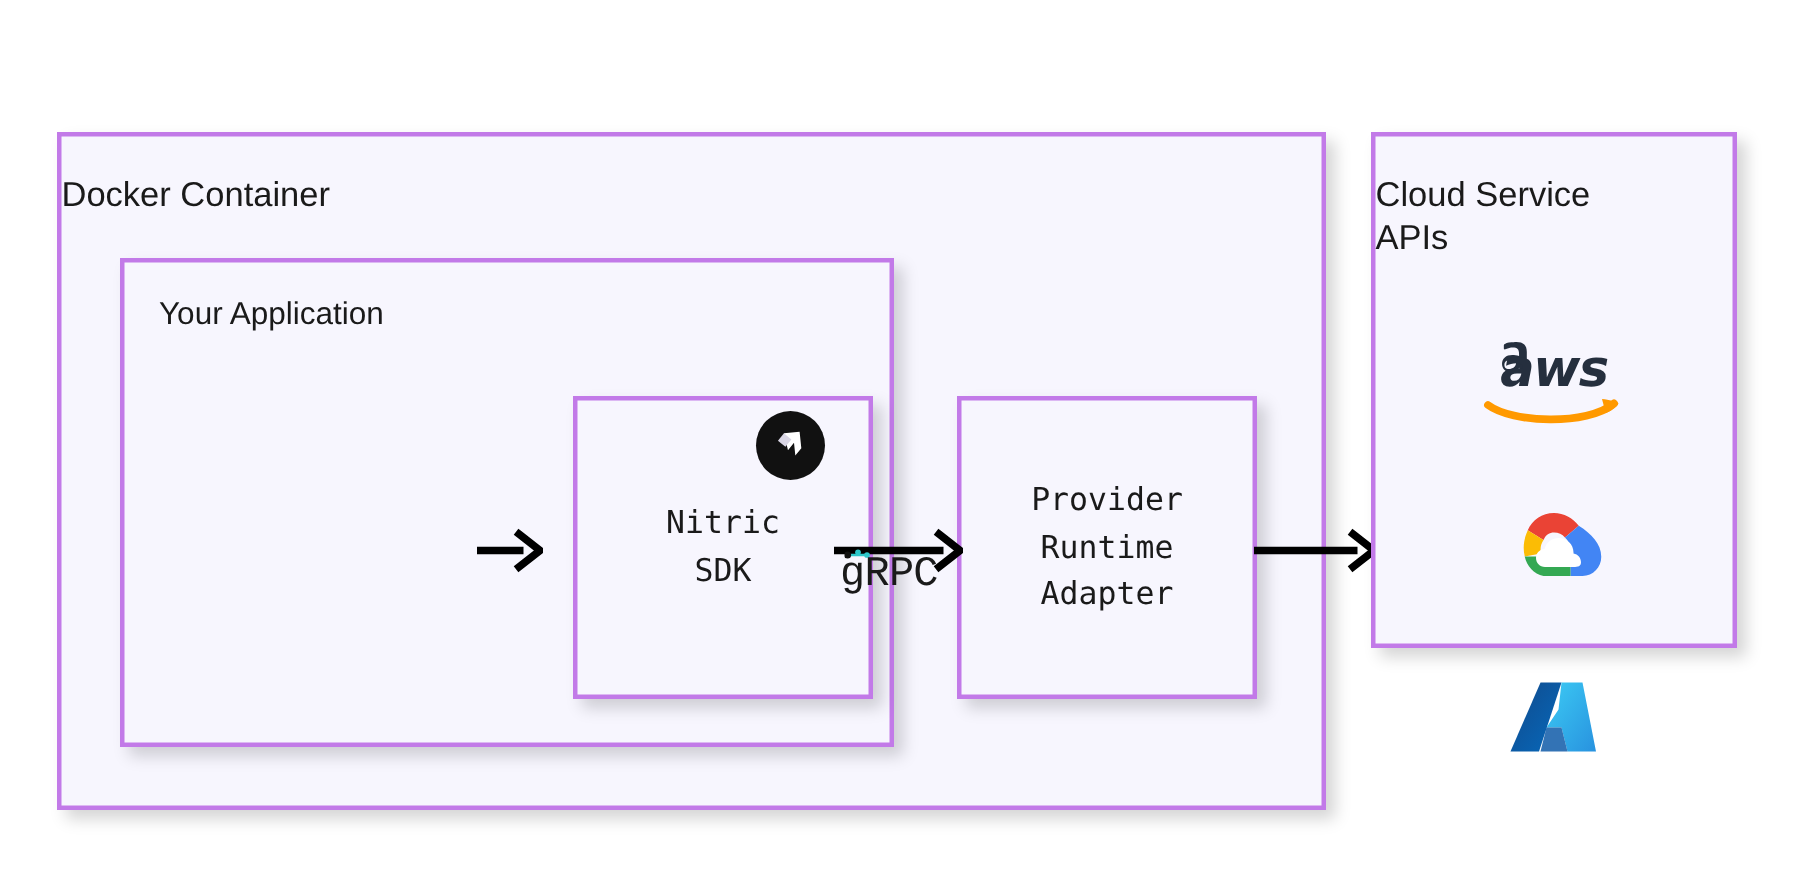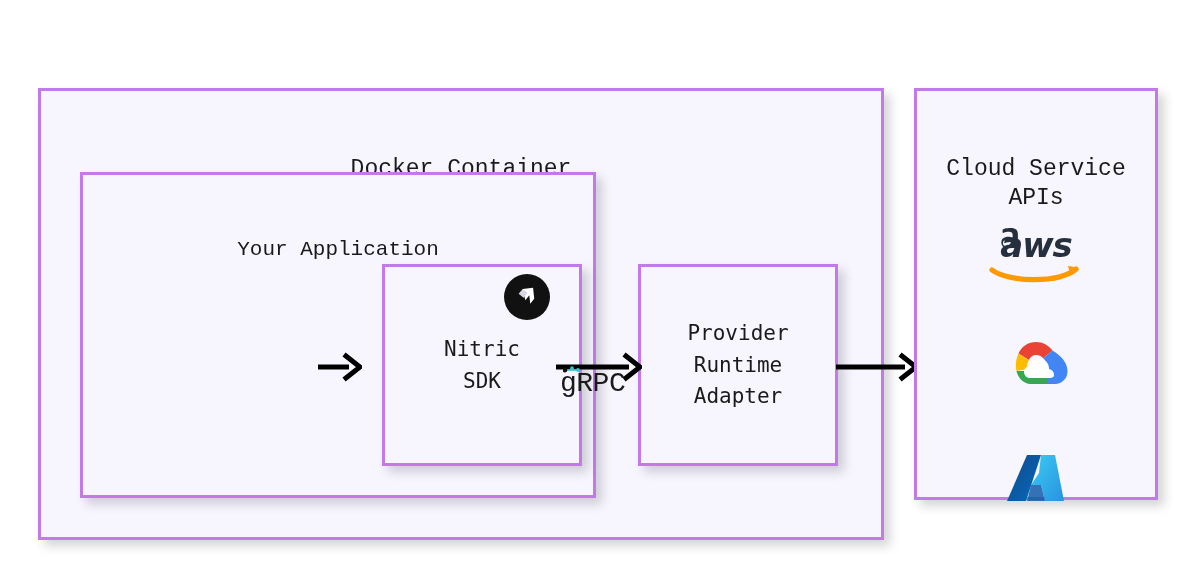--- a/index.html
+++ b/index.html
@@ -37,25 +37,24 @@
     position: absolute;
     background: #f7f6fe;
     border: 3px solid #c27ae8;
     box-sizing: border-box;
     box-shadow: 6px 6px 10px rgba(0,0,0,0.17);
   }
   .box-label {
     position: absolute;
     left: 0;
     width: 100%;
-    text-align: center;
+    text-align: left;
     color: #1a1a1a;
-    font-family: Liberation Mono, monospace;
+    font-family: Liberation Sans, sans-serif;
     line-height: 1.28;
-    margin-top: 40px;
   }
 
   
   #docker-container {
     left: 38px;
     top: 88px;
     width: 846px;
     height: 452px;
   }
   #docker-container-label {
@@ -66,20 +65,21 @@
   
   #your-application {
     left: 80px;
     top: 172px;
     width: 516px;
     height: 326px;
   }
   #your-application-label {
     top: 22px;
     font-size: 21px;
+    padding-left: 23px;
   }
 
   
   #application-code {
     left: 120px;
     top: 264px;
     width: 200px;
     height: 202px;
   }
   #nitric-sdk {
@@ -107,21 +107,21 @@
     line-height: 1.5;
     white-space: pre-line;
     font-family: "DejaVu Sans Mono", "Liberation Mono", monospace;
   }
 
   
   #cloud-service-apis {
     left: 914px;
     top: 88px;
     width: 244px;
-    height: 412px;
+    height: 344px;
   }
   #cloud-service-apis-label {
     top: 24px;
     font-size: 23px;
     white-space: pre-line;
   }
   .cloud-logos {
     position: absolute;
     left: 0;
     top: 108px;

